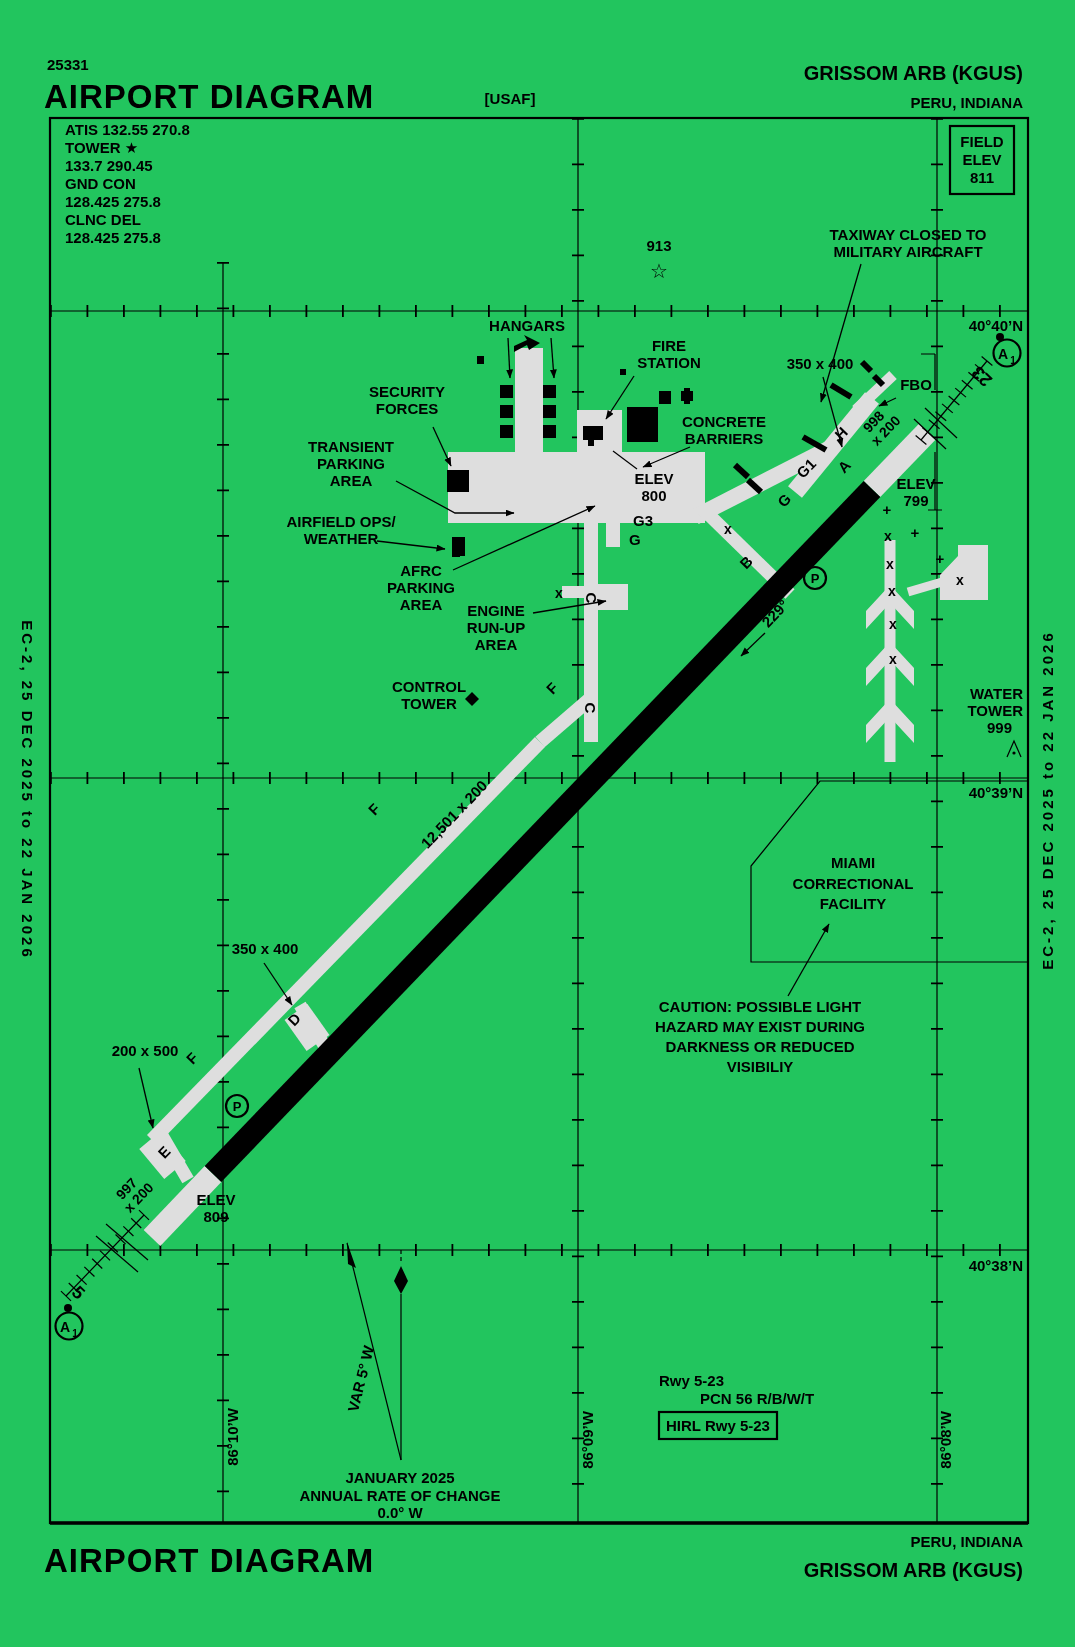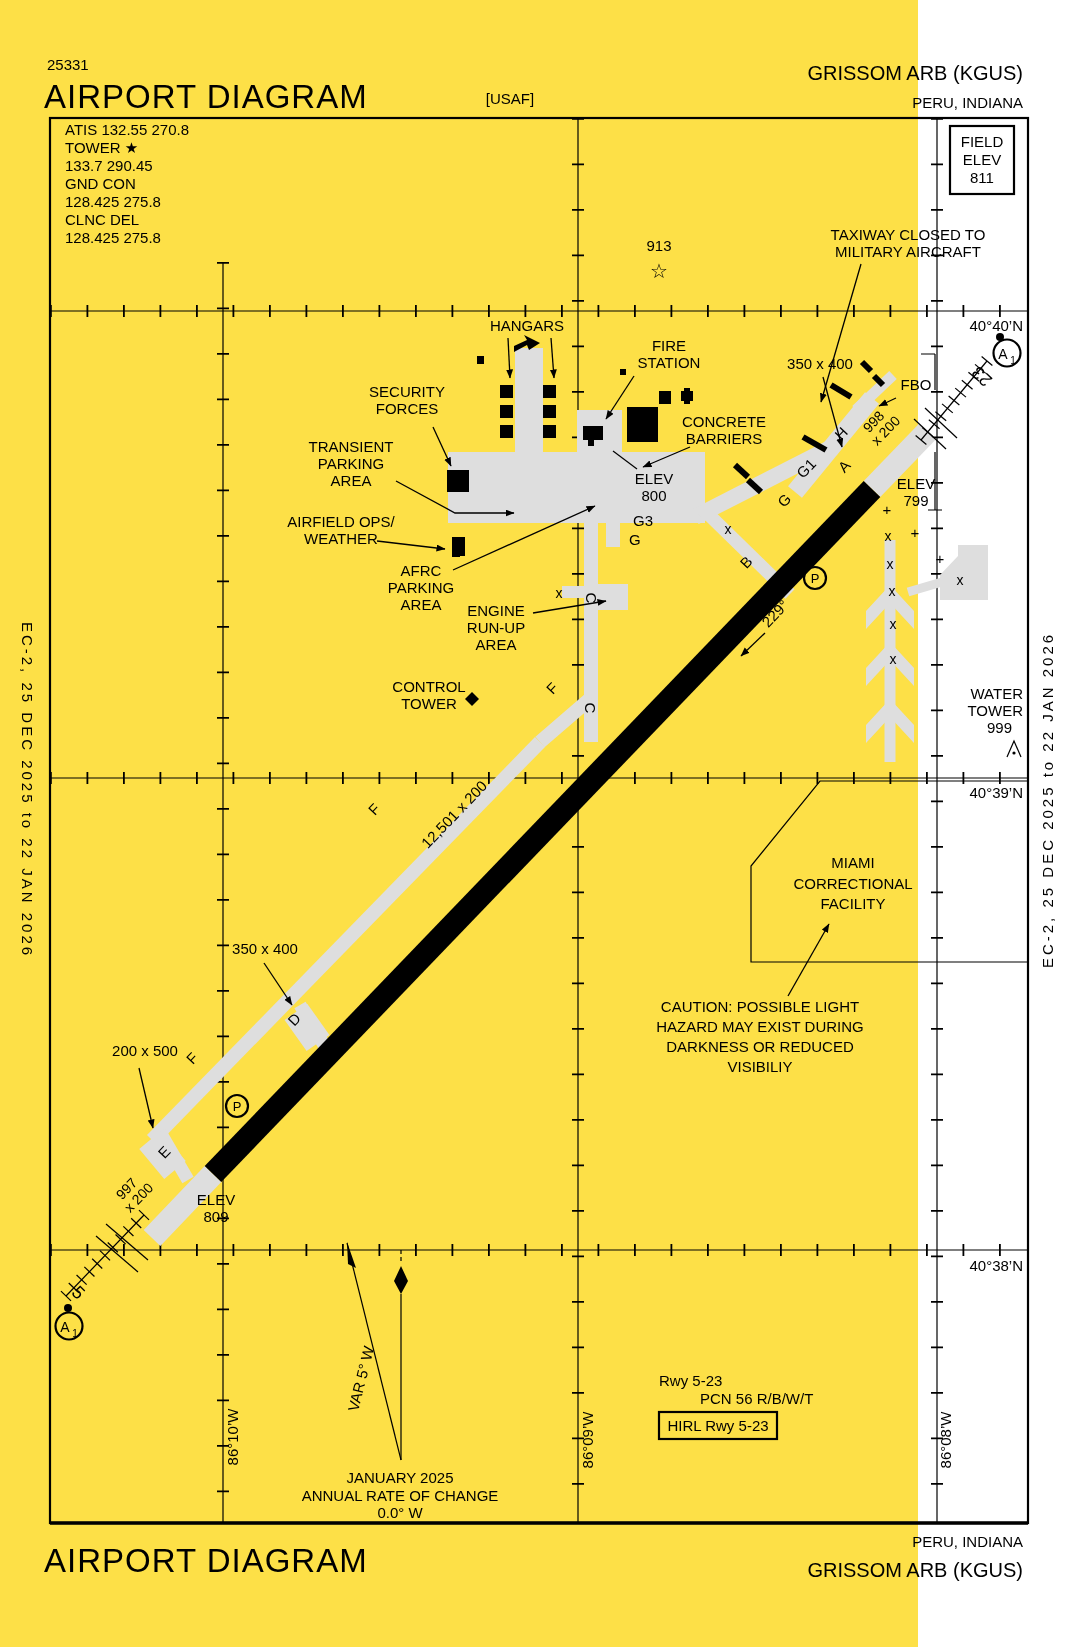--- a/index.html
+++ b/index.html
@@ -1,16 +1,16 @@
 <!DOCTYPE html>
 <html><head>
 <meta charset="utf-8">
 <style>
   html,body{margin:0;padding:0;background:#fff;}
-  #page{position:relative;width:918px;height:1647px;background:#fde047;}
+  #page{position:relative;width:1075px;height:1647px;background:#22c55e;font-weight:bold;}
   svg text{font-family:"Liberation Sans","DejaVu Sans",sans-serif;fill:#000;}.f10{font-size:10px}.f13{font-size:13px}.f14{font-size:14px}
   .f15{font-size:15px}.f18{font-size:18px}.f20{font-size:20px}
   .f34{font-size:33px;letter-spacing:1px}
   .mid{text-anchor:middle}.end{text-anchor:end}
   .thin{stroke:#000;stroke-width:1.2;fill:none}
   .bord{stroke:#000;stroke-width:2.2;fill:none}
   .tickh{stroke:#000;stroke-width:12;stroke-dasharray:1.8 34.7;fill:none}
   .tickv{stroke:#000;stroke-width:12;stroke-dasharray:1.8 43.7;fill:none}
   .gray{fill:#dedede}
   .gln{stroke:#dedede;fill:none}

